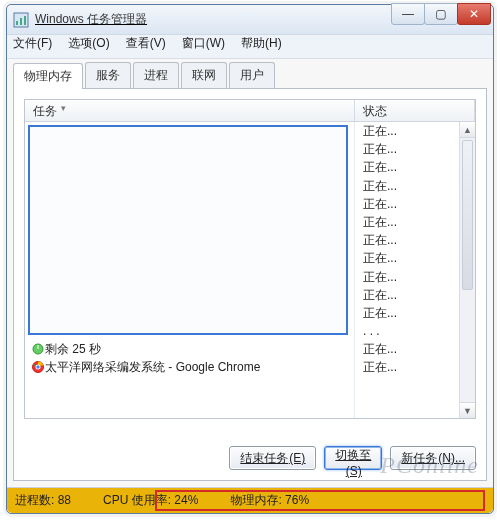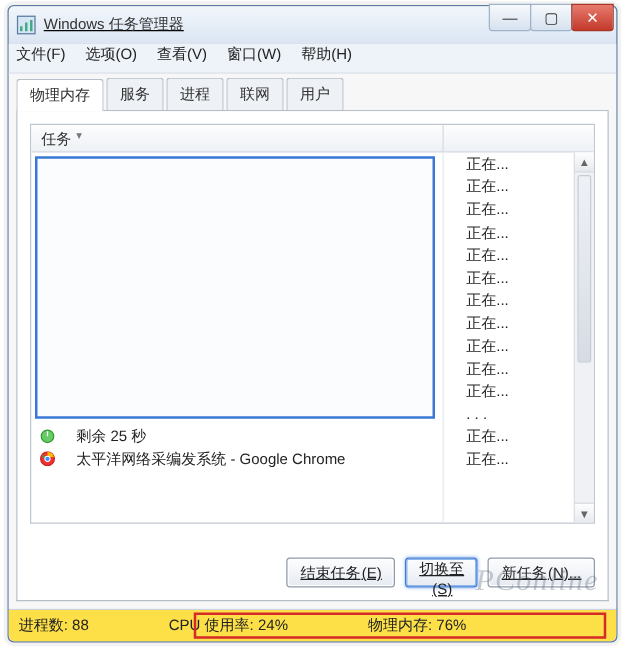--- a/index.html
+++ b/index.html
@@ -143,33 +143,32 @@
     width: 320px; height: 210px;
     border: 2px solid #3a78d6;
     background: rgba(58,120,214,0.02);
   }
   .task-rows {
     position: absolute;
     left: 6px; top: 218px;
     right: 4px;
   }
   .task-row {
-    display: flex; align-items: center; gap: 16px;
+    display: flex; align-items: center; gap: 0;
     height: 18px;
     font-size: 12px;
     color: #222;
     white-space: nowrap;
   }
   .row-icon { width:14px; height:14px; display:inline-flex; align-items:center; justify-content:center; }
   .status-col {
     flex: 1;
     position: relative;
     padding-left: 8px;
     overflow: hidden;
-    margin-left: 10px;
   }
   .status-col .status-item {
     height: 18.2px;
     line-height: 18.2px;
     color: #222;
     font-size: 12px;
   }
   .status-col .ellipsis-row {
     height: 18px; line-height:18px; color:#222;
   }
@@ -213,28 +212,28 @@
     text-decoration: underline;
   }
   .w7btn .hotkey { text-decoration: underline; margin-left:1px;}
   .w7btn.default {
     border-color: #3a78d6;
     box-shadow: 0 0 0 1px #8fb6ea inset, 0 0 3px #8fb6ea;
     flex-direction: column;
   }
   .statusbar {
     height: 26px;
-    background: #fde047;
+    background: #eab308;
     border-top: 1px solid #c9d1dc;
     display: flex;
     align-items: center;
     padding: 0 8px;
     font-size: 12px;
     color: #222;
-    gap: 64px;
+    gap: 32px;
     border-radius: 0 0 5px 5px;
     position: relative;
     text-align: right;
   }
   .highlight-box {
     position: absolute;
     left: 148px; right: 8px; top: 2px; bottom: 2px;
     border: 2px solid #d42a2a;
     pointer-events: none;
   }
@@ -290,20 +289,21 @@
       <div class="tab">用户</div>
     </div>
 
     <div class="tab-panel">
       <div class="listview">
         <div class="listhead">
           <div class="col col-task">
             <span>任务</span>
             <span class="sorticon">▾</span>
           </div>
+          <div class="col col-status">状态</div>
         </div>
 
         <div class="listbody">
           <div class="task-col">
             <div class="selection-box"></div>
             <div class="task-rows">
               <div class="task-row">
                 <span class="row-icon">
                   <svg width="12" height="12" viewBox="0 0 12 12">
                       <circle cx="6" cy="6" r="5" fill="#6c6" stroke="#393"></circle>

